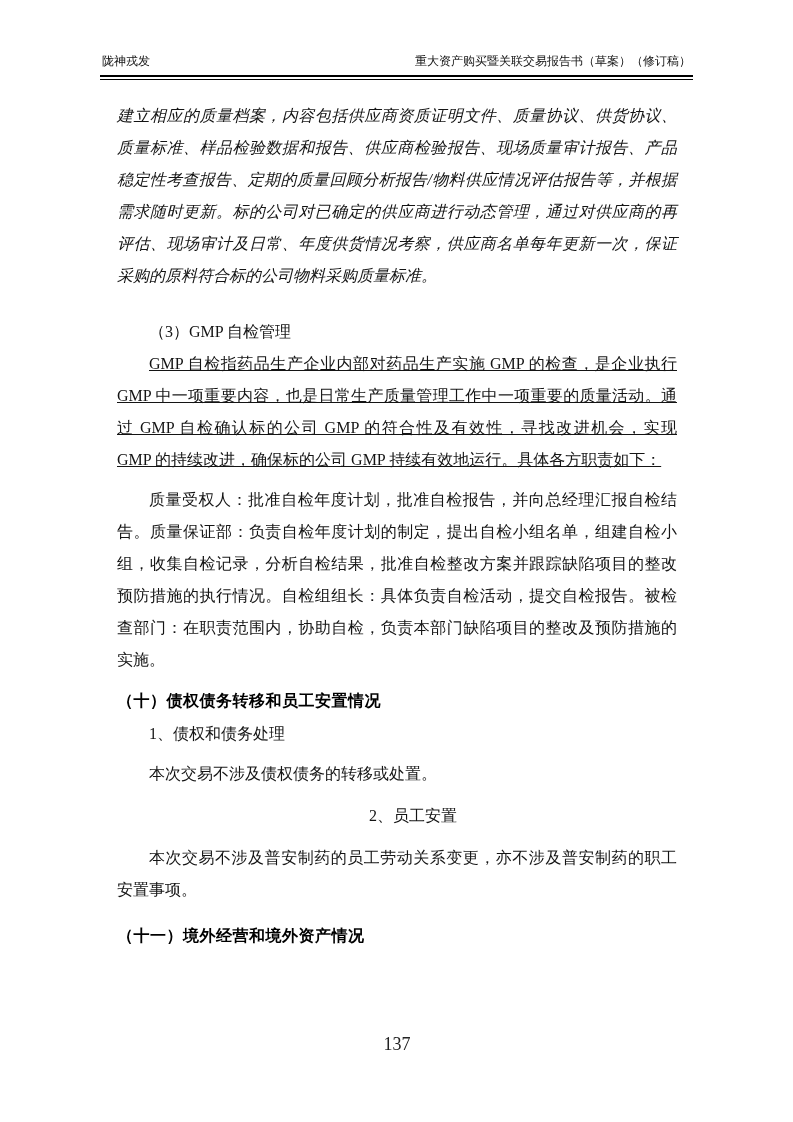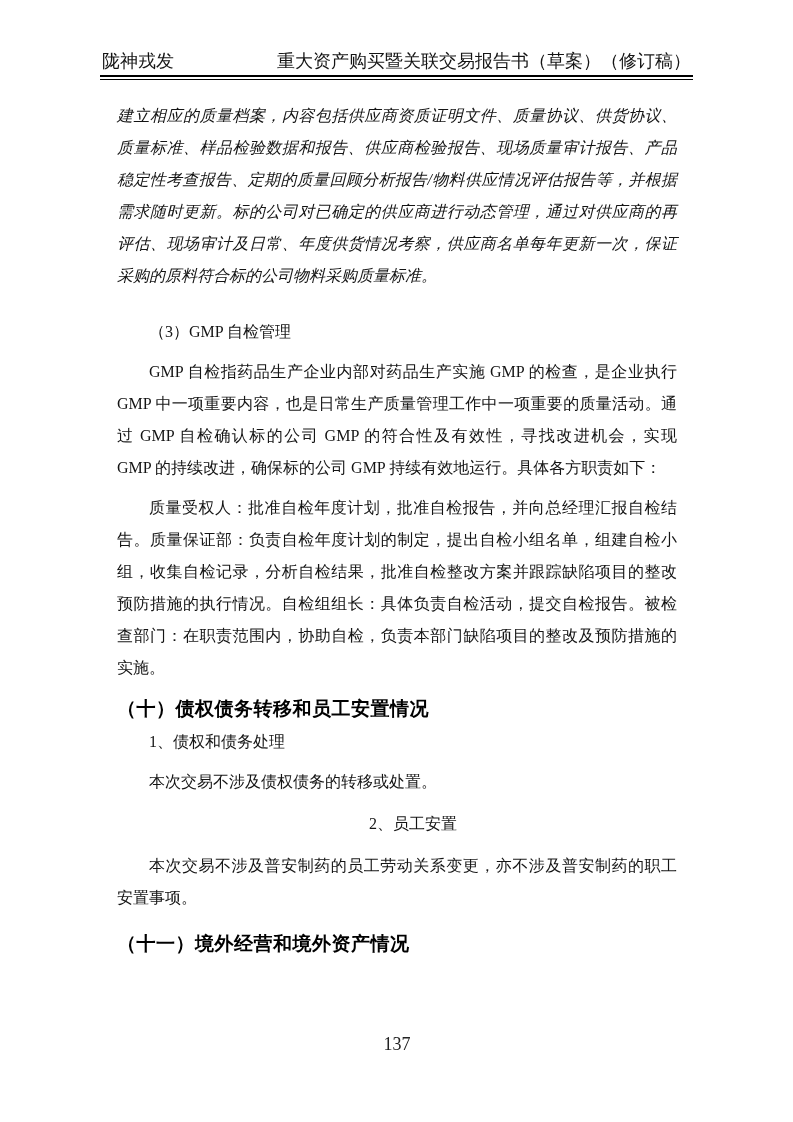--- a/index.html
+++ b/index.html
@@ -20,21 +20,21 @@
   .page-header {
     position: absolute;
     left: 100px;
     top: 50px;
     width: 593px;
   }
   .page-header .header-row {
     display: flex;
     justify-content: space-between;
     align-items: baseline;
-    font-size: 18px;
+    font-size: 12px;
     line-height: 22px;
     padding: 0 2px;
   }
   .header-rule {
     margin-top: 3px;
     border-top: 2.5px solid #000;
     border-bottom: 1px solid #000;
     height: 2px;
   }
 
@@ -58,30 +58,30 @@
   }
   .b-para .line.end {
     text-align: left;
   }
   .line.indent { text-indent: 32px; }
   .b-sub .line { padding-left: 32px; }
 
   .b-heading .line {
     font-family: "Liberation Sans", sans-serif;
     font-weight: bold;
-    font-size: 19px;
+    font-size: 16px;
     line-height: 30px;
     letter-spacing: 0.5px;
     color: #000;
   }
 
   
   .doc-body .block:nth-child(1)  { margin-top: 0; font-style: italic; }
   .doc-body .block:nth-child(2)  { margin-top: 24px; }
-  .doc-body .block:nth-child(3)  { margin-top: 8px; }
+  .doc-body .block:nth-child(3)  { margin-top: 0; text-decoration: underline; }
   .doc-body .block:nth-child(4)  { margin-top: 8px; }
   .doc-body .block:nth-child(5)  { margin-top: 10px; }
   .doc-body .block:nth-child(6)  { margin-top: 2px; }
   .doc-body .block:nth-child(7)  { margin-top: 8px; }
   .doc-body .block:nth-child(8)  { margin-top: 10px; text-align: center; }
   .doc-body .block:nth-child(9)  { margin-top: 10px; }
   .doc-body .block:nth-child(10) { margin-top: 15px; }
 
   
   .page-footer {

